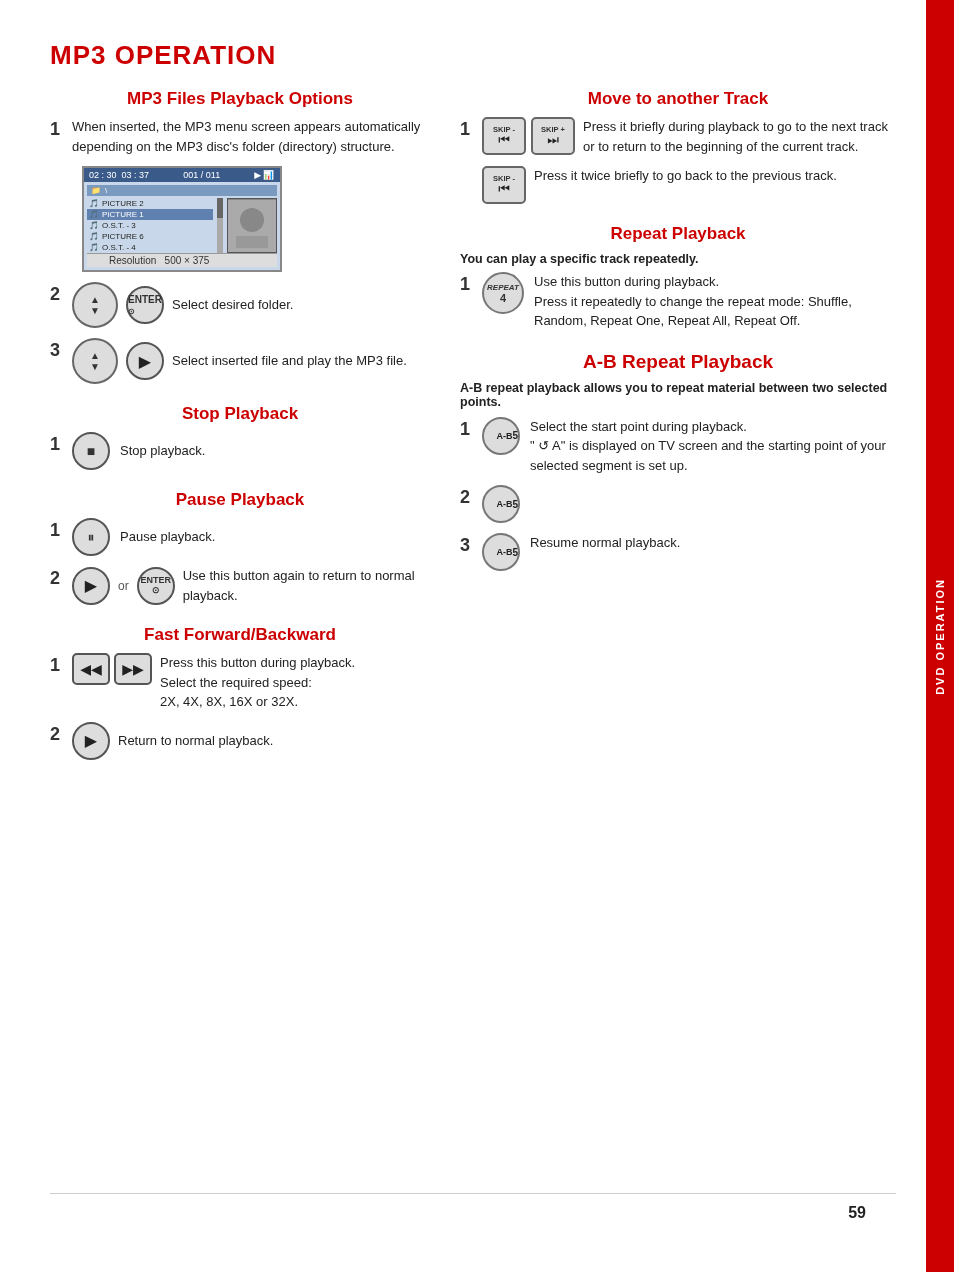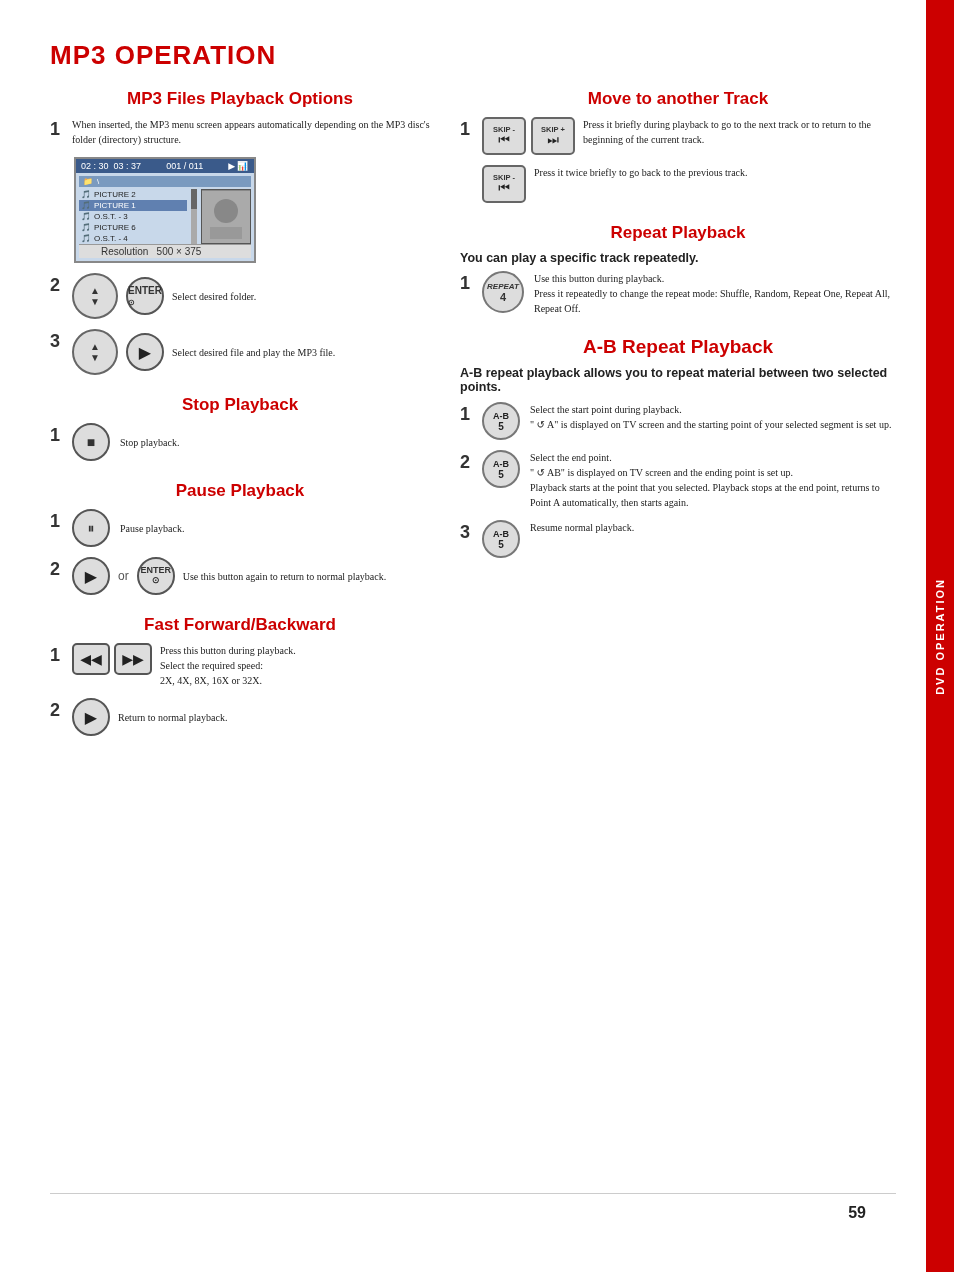--- a/index.html
+++ b/index.html
@@ -68,23 +68,22 @@
     .step-number {
       font-size: 18px;
       font-weight: bold;
       color: #333;
       min-width: 14px;
       margin-top: 2px;
     }
 
     .step-content {
       flex: 1;
-      font-size: 10px;
+      font-size: 13px;
       line-height: 1.5;
-      font-family: Liberation Serif, serif;
     }
 
     
     .btn-circle {
       width: 38px;
       height: 38px;
       border-radius: 50%;
       border: 2px solid #555;
       background: #eee;
       display: flex;
@@ -108,23 +107,23 @@
     }
 
     .btn-circle.btn-enter {
       background: #ddd;
     }
 
     
     .screen-mockup {
       border: 2px solid #888;
       background: #fdba74;
-      width: 182px;
+      width: 200px;
       font-size: 9px;
-      margin: 8px 0 10px 24px;
+      margin: 8px 0 10px 32px;
     }
 
     .screen-top-bar {
       background: #3a5a8a;
       color: #fff;
       display: flex;
       justify-content: space-between;
       align-items: center;
       padding: 2px 5px;
       font-size: 9px;
@@ -211,23 +210,23 @@
       font-size: 9px;
     }
 
     .btn-ab {
       width: 38px;
       height: 38px;
       border-radius: 50%;
       border: 2px solid #777;
       background: #ddd;
       display: flex;
-      flex-direction: column;
-      align-items: center;
-      justify-content: center;
+      flex-direction: row;
+      align-items: center;
+      justify-content: flex-end;
       font-size: 9px;
       font-weight: bold;
     }
 
     .ff-btn-pair {
       display: flex;
       gap: 4px;
     }
 
     .btn-ff {
@@ -402,21 +401,21 @@
           <div class="step-row">
             <div class="step-number">3</div>
             <div style="display:flex;align-items:center;gap:8px;">
               <div class="nav-btn-outer">
                 <div style="font-size:10px;color:#333;">▲</div>
                 <div style="font-size:10px;color:#333;">▼</div>
               </div>
               <div class="btn-circle btn-play">
                 <span style="font-size:16px;">▶</span>
               </div>
-              <div class="step-content">Select desired file and play the MP3 file.</div>
+              <div class="step-content">Select inserted file and play the MP3 file.</div>
             </div>
           </div>
         </div>
 
         <div class="section-block">
           <div class="section-title">Stop Playback</div>
           <div class="step-row">
             <div class="step-number">1</div>
             <div style="display:flex;align-items:center;gap:10px;">
               <div class="btn-circle btn-stop">
@@ -542,21 +541,20 @@
             </div>
           </div>
 
           <div class="step-row" style="margin-top:8px;">
             <div class="step-number">2</div>
             <div style="display:flex;align-items:flex-start;gap:10px;">
               <div class="btn-ab">
                 <div style="font-size:9px;font-weight:bold;">A-B</div>
                 <div style="font-size:10px;font-weight:bold;">5</div>
               </div>
-              <div class="step-content">Select the end point.<br>" ↺ AB" is displayed on TV screen and the ending point is set up.<br>Playback starts at the point that you selected. Playback stops at the end point, returns to Point A automatically, then starts again.</div>
             </div>
           </div>
 
           <div class="step-row" style="margin-top:8px;">
             <div class="step-number">3</div>
             <div style="display:flex;align-items:flex-start;gap:10px;">
               <div class="btn-ab">
                 <div style="font-size:9px;font-weight:bold;">A-B</div>
                 <div style="font-size:10px;font-weight:bold;">5</div>
               </div>

